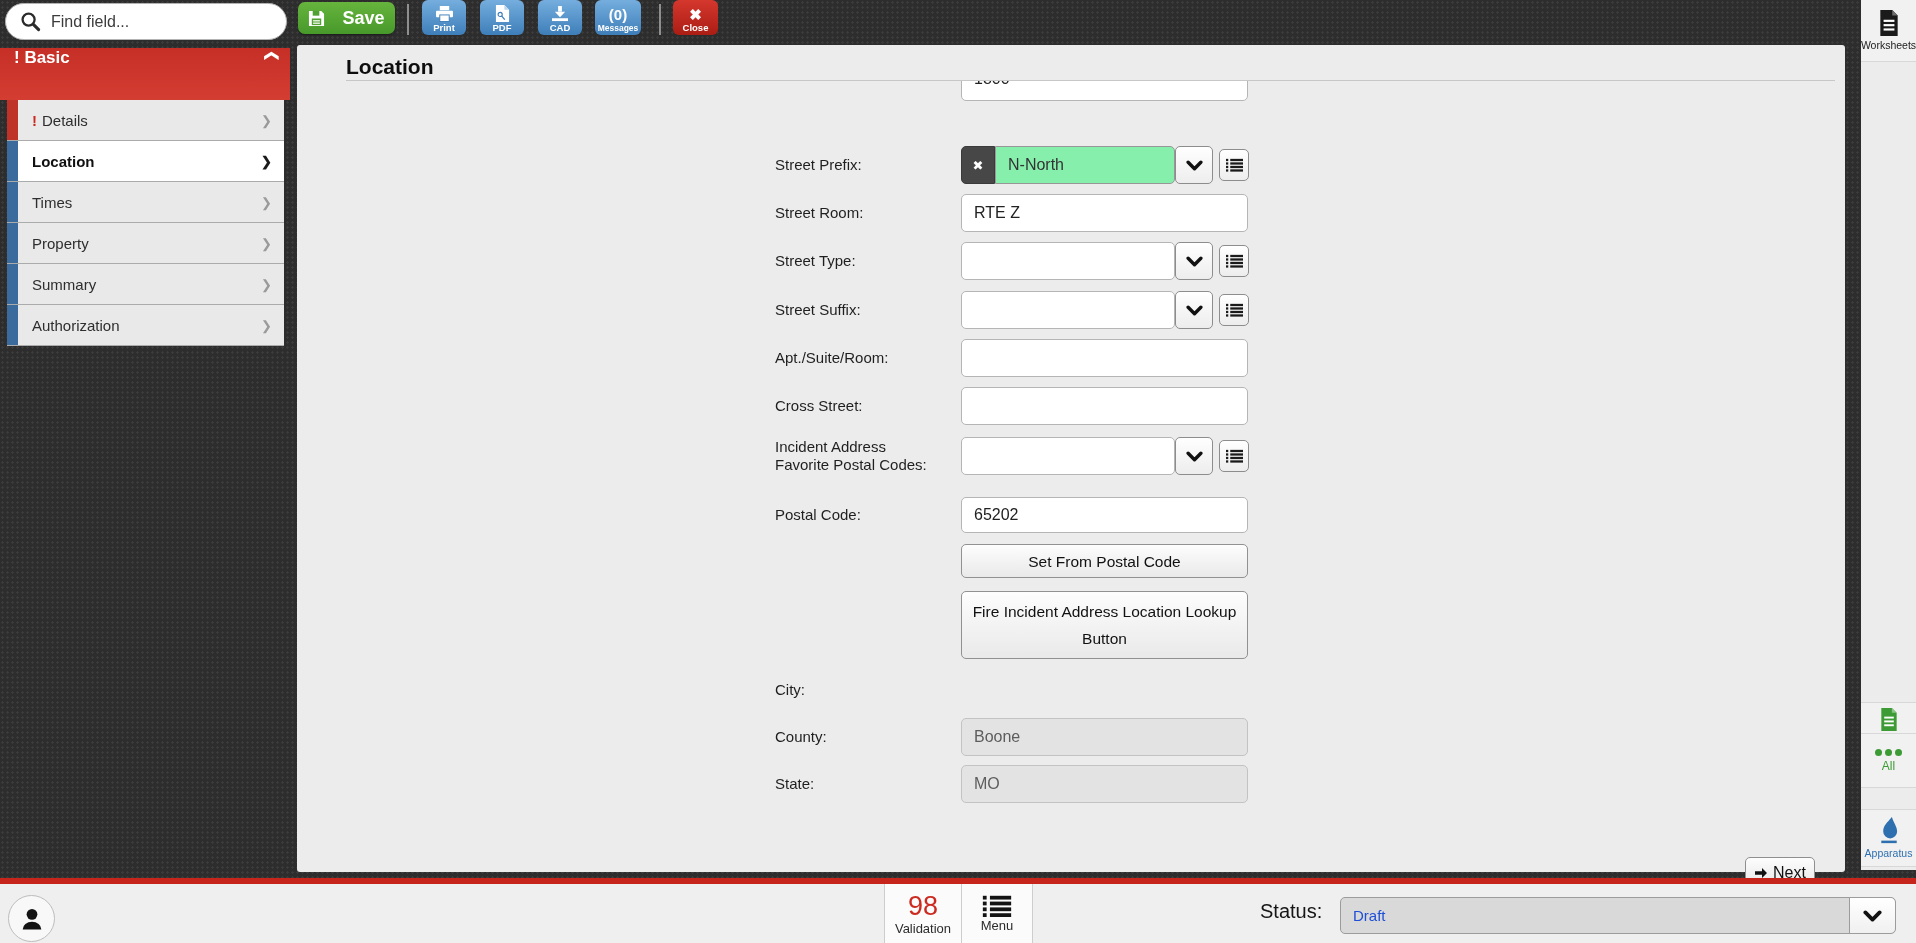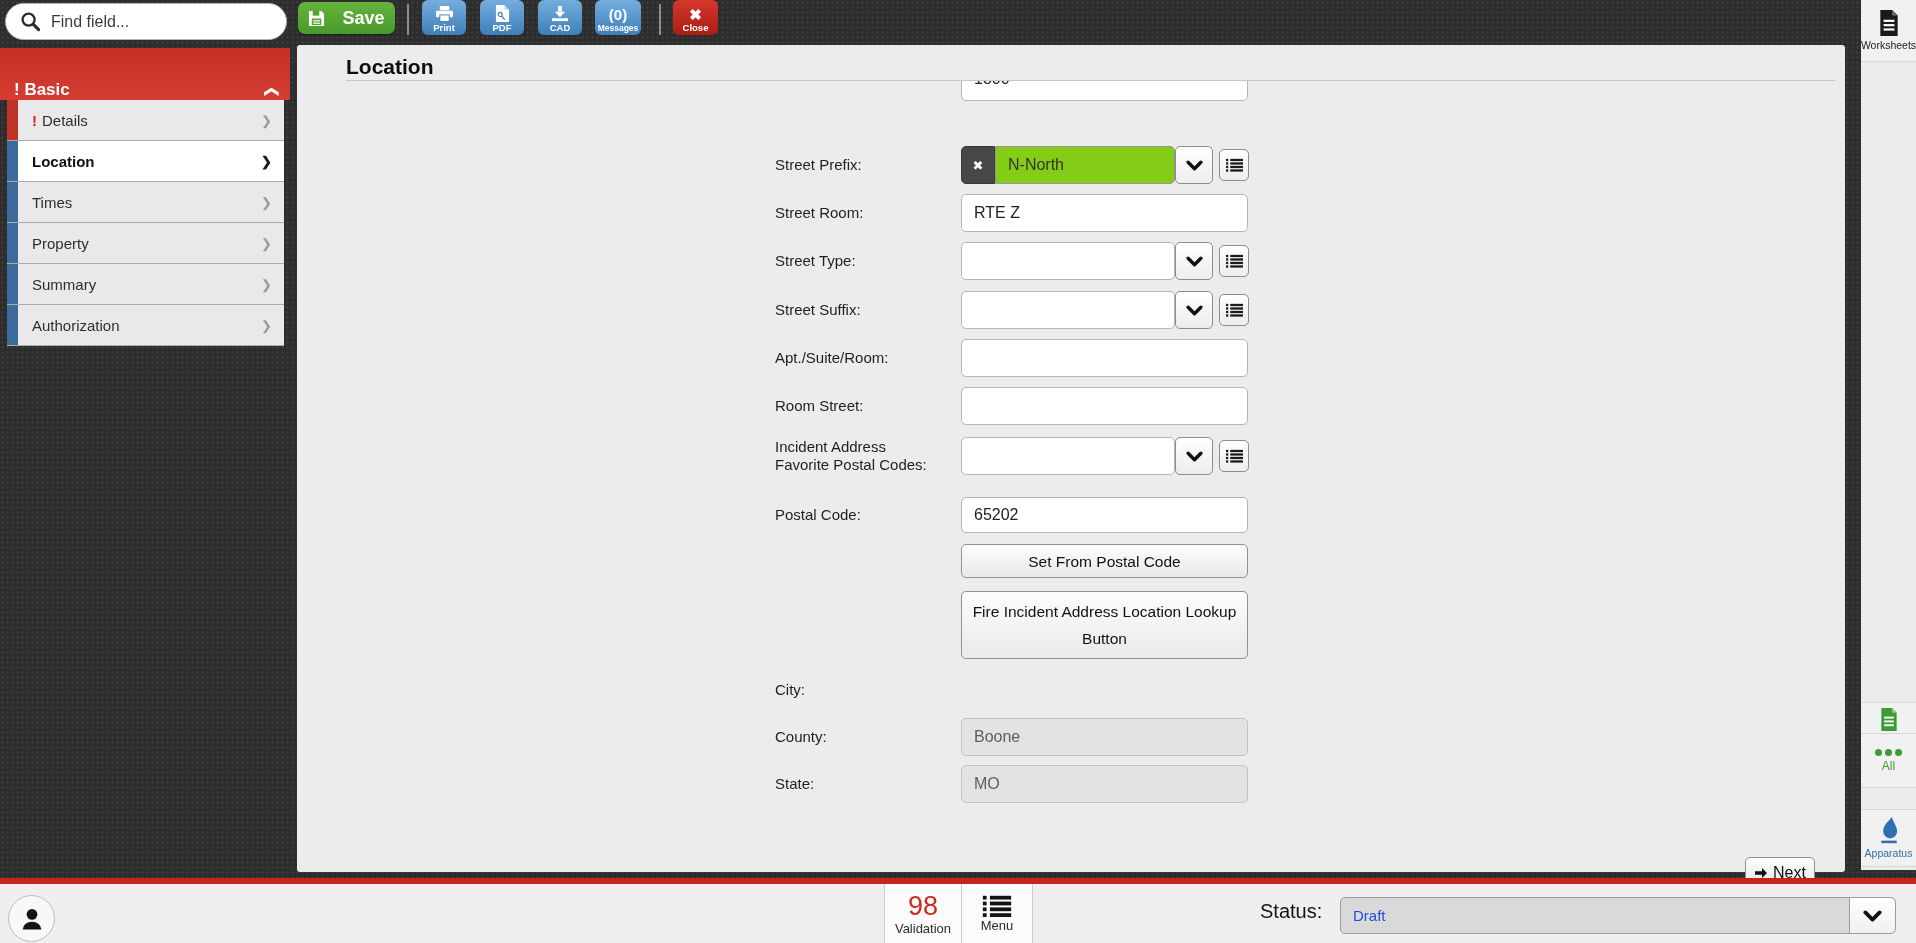--- a/index.html
+++ b/index.html
@@ -47,21 +47,21 @@
   }
   .tb-btn .tb-lbl { font-size:9.5px; font-weight:bold; line-height:10px; }
   .tb-btn .tb-count { font-size:15px; font-weight:bold; line-height:14px; }
   .tb-btn.red { background:linear-gradient(#d5372d, #ab1d14); }
   .tb-btn.red .x-glyph { font-size:15px; line-height:15px; font-weight:bold; }
 
   
   .sb-header {
     position:absolute; left:0; top:48px; width:290px; height:52px;
     background:linear-gradient(#c62f26, #d33d32);
-    display:flex; align-items:flex-end; padding:0 14px; cursor:pointer;
+    display:flex; align-items:flex-start; padding:0 14px; cursor:pointer;
   }
   .sb-header .sb-title { color:#fff; font-weight:bold; font-size:17px; }
   .sb-header .chev-up { margin-left:auto; color:#fff; font-weight:bold; font-size:14px;
     transform:rotate(-90deg); display:inline-block; }
   .sb-items { position:absolute; left:7px; top:100px; width:277px; }
   .sb-item {
     height:41px; background:#e9e9e9; border-bottom:1px solid #ababab;
     display:flex; align-items:center; cursor:pointer; position:relative;
     padding-left:16px; padding-right:12px; font-size:15px; color:#2e2e2e;
   }
@@ -114,21 +114,21 @@
     position:absolute; left:0; top:0; width:34px; height:100%;
     background:#474747; border:1px solid #3a3a3a; border-radius:5px 0 0 5px;
     color:#fff; font-size:13px; display:flex; align-items:center; justify-content:center;
     cursor:pointer;
   }
   .combo .val {
     position:absolute; top:0; height:100%;
     display:flex; align-items:center; padding:0 12px; font-size:16px; color:#333;
     cursor:pointer;
   }
-  .combo .val.filled { left:34px; width:180px; background:#84cc16; border:1px solid #979797; border-radius:0 5px 5px 0; }
+  .combo .val.filled { left:34px; width:180px; background:#86efac; border:1px solid #979797; border-radius:0 5px 5px 0; }
   .combo .val.empty  { left:0; width:214px; background:#fff; border:1px solid #b5b5b5; border-radius:5px; }
   .combo .dd-btn {
     position:absolute; left:214px; top:0; width:38px; height:100%;
     background:linear-gradient(#fff,#ededed); border:1px solid #8d8d8d; border-radius:5px;
     display:flex; align-items:center; justify-content:center; cursor:pointer;
   }
   .combo .list-btn {
     position:absolute; left:258px; top:50%; transform:translateY(-50%);
     width:30px; height:32px;
     background:linear-gradient(#fff,#ededed); border:1px solid #8d8d8d; border-radius:5px;
@@ -401,21 +401,21 @@
       </div>
 
       <div class="row" style="top:258px; height:38px">
         <div class="f-label">Apt./Suite/Room:</div>
         <div class="ctrl">
           <input class="txt-input" type="text" value="" style="">
         </div>
       </div>
 
       <div class="row" style="top:306px; height:38px">
-        <div class="f-label">Room Street:</div>
+        <div class="f-label">Cross Street:</div>
         <div class="ctrl">
           <input class="txt-input" type="text" value="" style="">
         </div>
       </div>
 
       <div class="row" style="top:356px; height:38px">
         <div class="f-label">
           <div>Incident Address</div>
           <div>Favorite Postal Codes:</div>
         </div>

